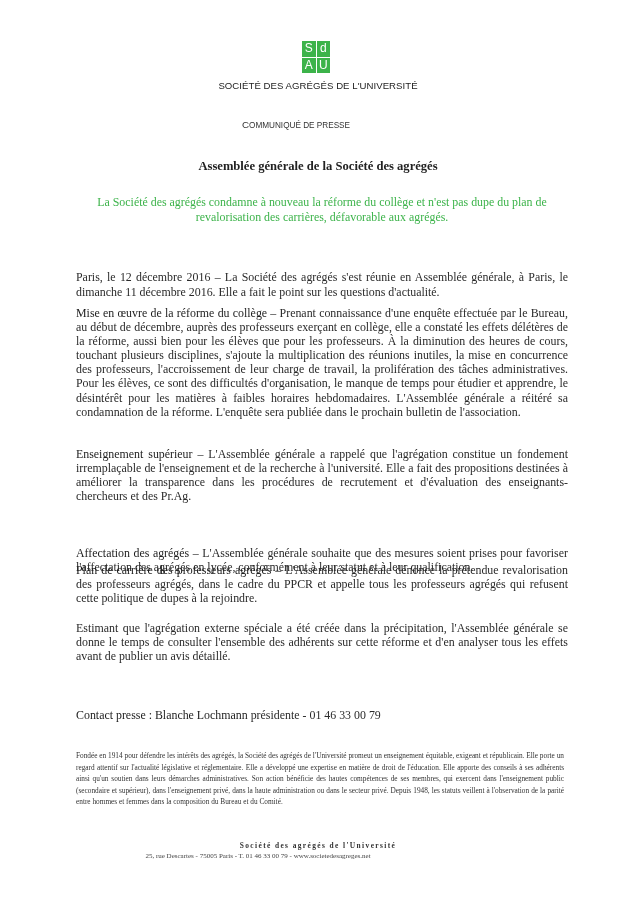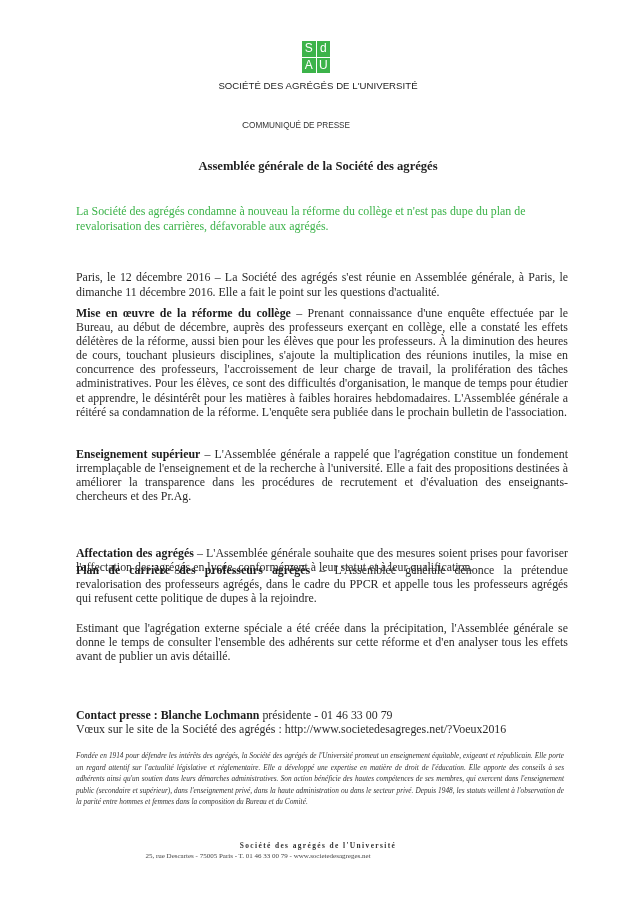--- a/index.html
+++ b/index.html
@@ -28,35 +28,35 @@
     }
     .press-label .big { font-size: 9.8px; }
     .title {
       position: absolute; left: 0; width: 636px; top: 159px; text-align: center;
       font-size: 12.6px; font-weight: bold; color: #222;
     }
     .text-block {
       position: absolute; left: 76px; width: 492px;
       font-size: 11.9px; line-height: 14.1px; text-align: justify; color: #2a2a2a;
     }
-    .lead { top: 204px; color: #3cb34a; line-height: 15.2px; text-align: left; }
+    .lead { top: 195px; color: #3cb34a; line-height: 15.2px; text-align: center; }
     .intro { top: 270px; line-height: 15.2px; }
     .p1 { top: 306px; }
     .p2 { top: 447px; }
     .p3 { top: 546px; }
     .p4 { top: 563px; }
     .p5 { top: 621px; }
-    .text-block b { color: #1c1c1c; font-weight: bold; }
+    .text-block b { color: #1c1c1c; font-weight: normal; }
 
     .contact { position: absolute; left: 76px; top: 708px; width: 500px; font-size: 11.9px; line-height: 14px; color: #2a2a2a; }
-    .contact b { font-weight: bold; color: #1c1c1c; }
+    .contact b { font-weight: normal; color: #1c1c1c; }
 
     .founding {
       position: absolute; left: 76px; top: 750px; width: 488px;
-      font-family: "Liberation Serif", "DejaVu Serif", serif; font-style: italic;
+      font-family: "Liberation Serif", "DejaVu Serif", serif; 
       font-size: 7.3px; line-height: 11.6px; text-align: justify; color: #333;
     }
     .footer-org {
       position: absolute; left: 0; width: 636px; top: 841px; text-align: center;
       font-size: 7.4px; font-weight: bold; letter-spacing: 1.4px; color: #333;
     }
     .footer-addr {
       position: absolute; left: 0; width: 516px; top: 852px; text-align: center;
       font-size: 7px; color: #444;
     }
@@ -86,19 +86,18 @@
 <div class="text-block p2"><b>Enseignement supérieur</b><span> – L'Assemblée générale a rappelé que l'agrégation constitue un fondement irremplaçable de l'enseignement et de la recherche à l'université. Elle a fait des propositions destinées à améliorer la transparence dans les procédures de recrutement et d'évaluation des enseignants-chercheurs et des Pr.Ag.</span></div>
 
 <div class="text-block p3"><b>Affectation des agrégés</b><span> – L'Assemblée générale souhaite que des mesures soient prises pour favoriser l'affectation des agrégés en lycée, conformément à leur statut et à leur qualification.</span></div>
 
 <div class="text-block p4"><b>Plan de carrière des professeurs agrégés</b><span> – L'Assemblée générale dénonce la prétendue revalorisation des professeurs agrégés, dans le cadre du PPCR et appelle tous les professeurs agrégés qui refusent cette politique de dupes à la rejoindre.</span></div>
 
 <div class="text-block p5">Estimant que l'agrégation externe spéciale a été créée dans la précipitation, l'Assemblée générale se donne le temps de consulter l'ensemble des adhérents sur cette réforme et d'en analyser tous les effets avant de publier un avis détaillé.</div>
 
 <div class="contact">
   <div><b>Contact presse : Blanche Lochmann</b><span> présidente - 01 46 33 00 79</span></div>
-  <div>Vœux sur le site de la Société des agrégés : http://www.societedesagreges.net/?Voeux2016</div>
 </div>
 
 <div class="founding">Fondée en 1914 pour défendre les intérêts des agrégés, la Société des agrégés de l'Université promeut un enseignement équitable, exigeant et républicain. Elle porte un regard attentif sur l'actualité législative et réglementaire. Elle a développé une expertise en matière de droit de l'éducation. Elle apporte des conseils à ses adhérents ainsi qu'un soutien dans leurs démarches administratives. Son action bénéficie des hautes compétences de ses membres, qui exercent dans l'enseignement public (secondaire et supérieur), dans l'enseignement privé, dans la haute administration ou dans le secteur privé. Depuis 1948, les statuts veillent à l'observation de la parité entre hommes et femmes dans la composition du Bureau et du Comité.</div>
 
 <div class="footer-org">Société des agrégés de l'Université</div>
 <div class="footer-addr">25, rue Descartes - 75005 Paris - T. 01 46 33 00 79 - www.societedesagreges.net</div>
 
 </body></html>

